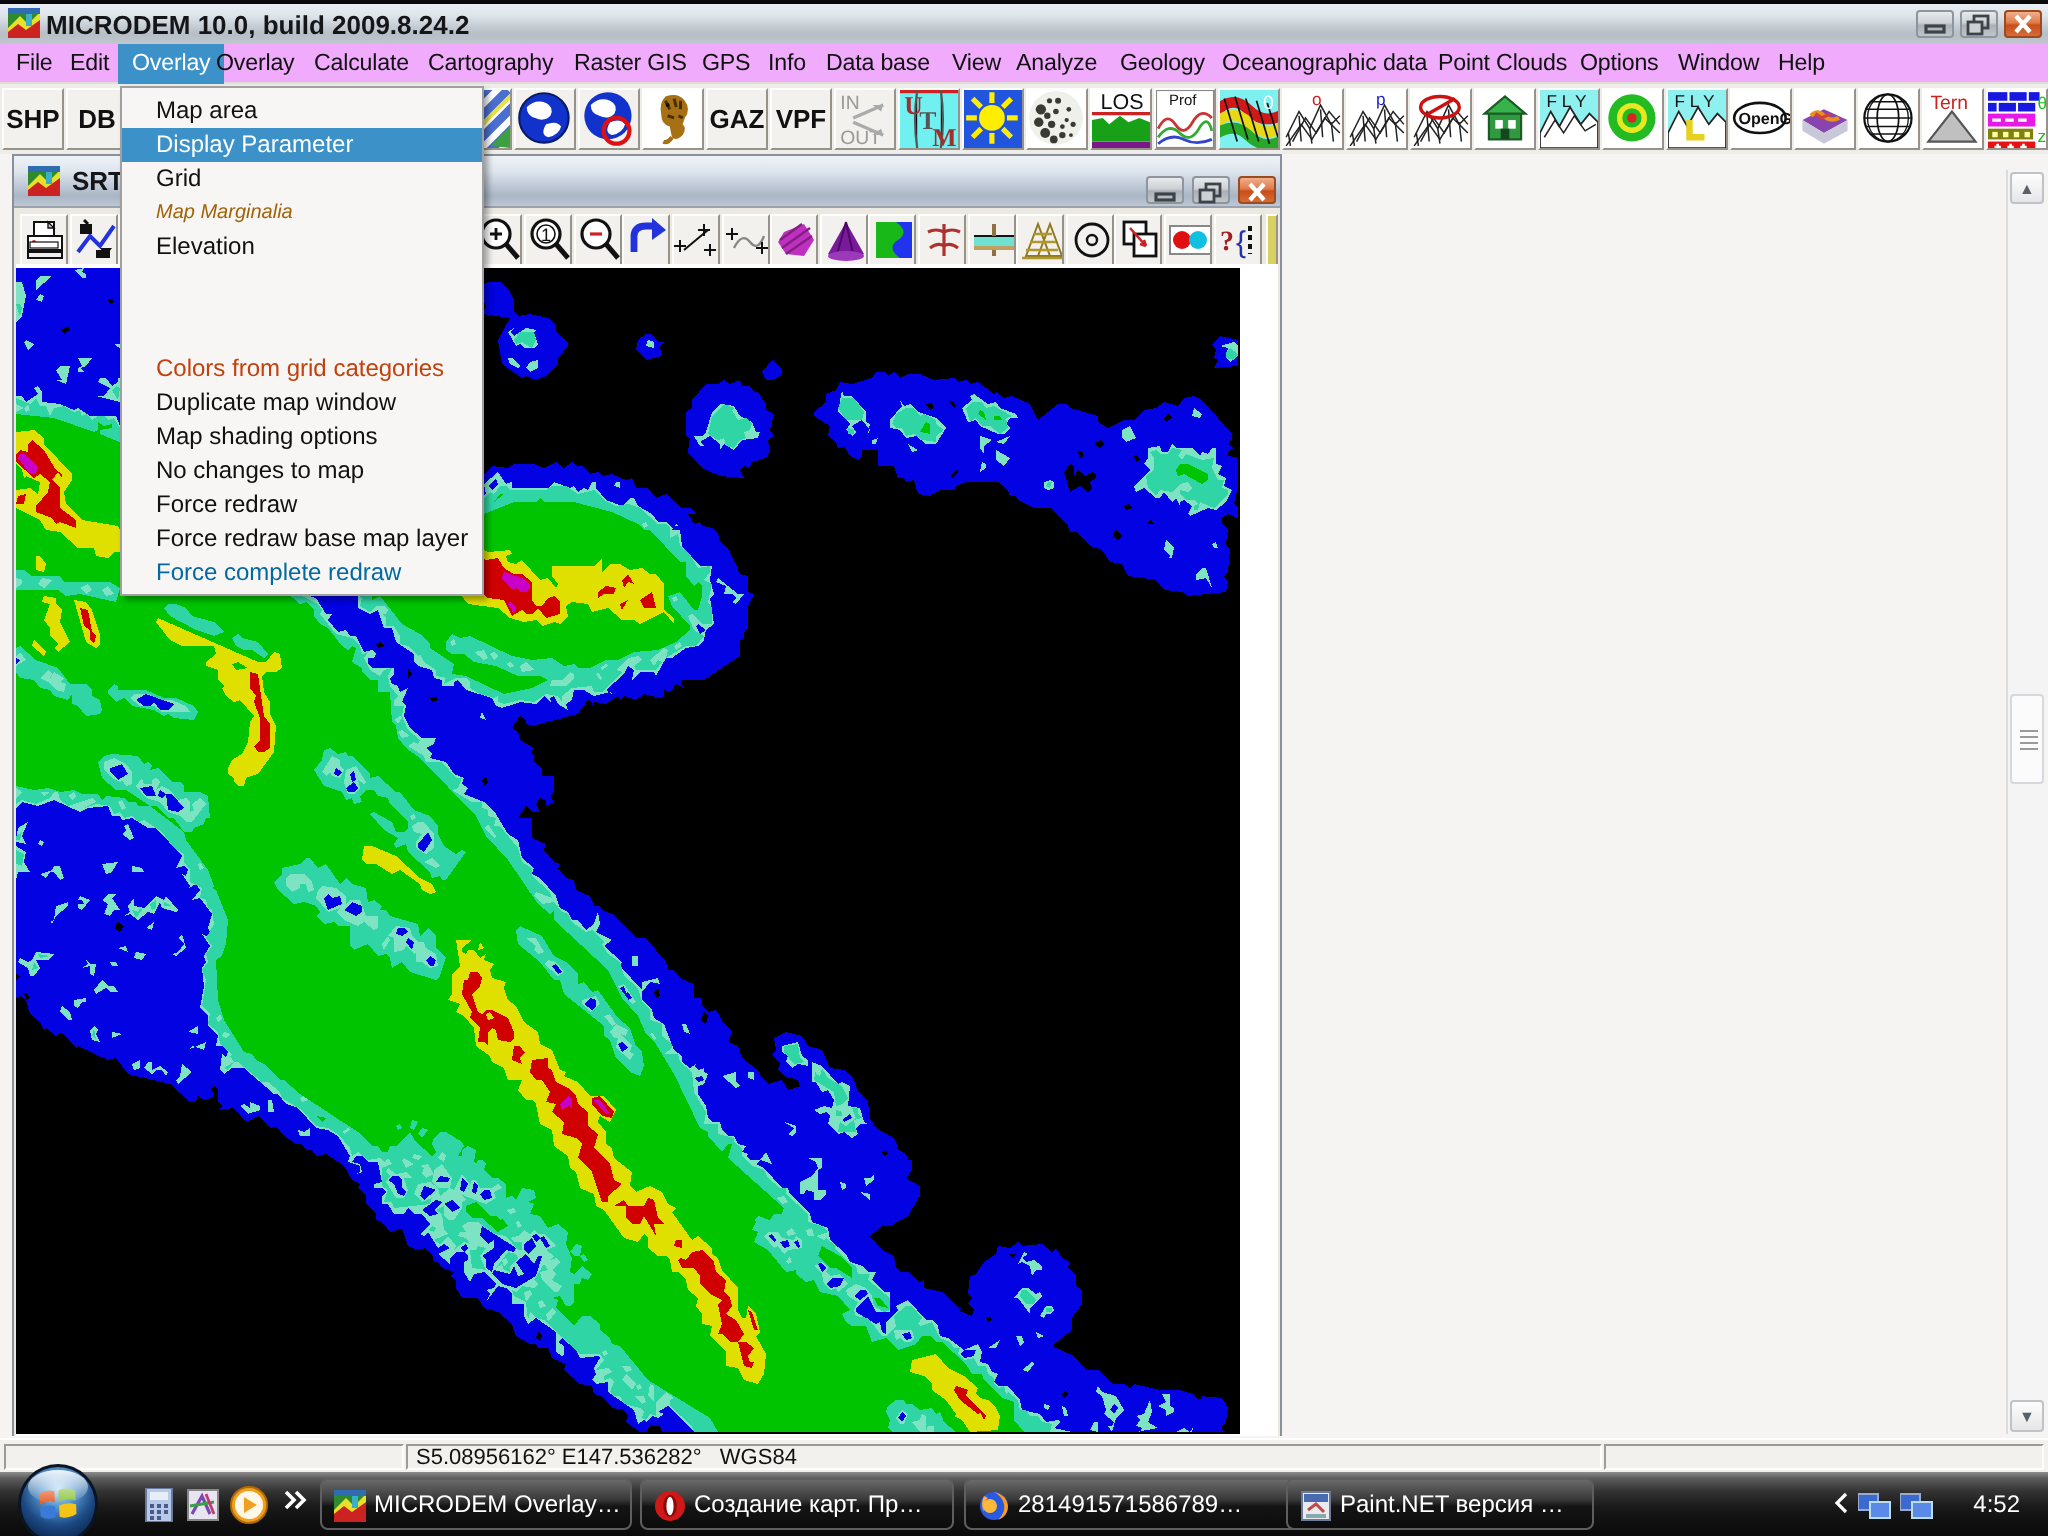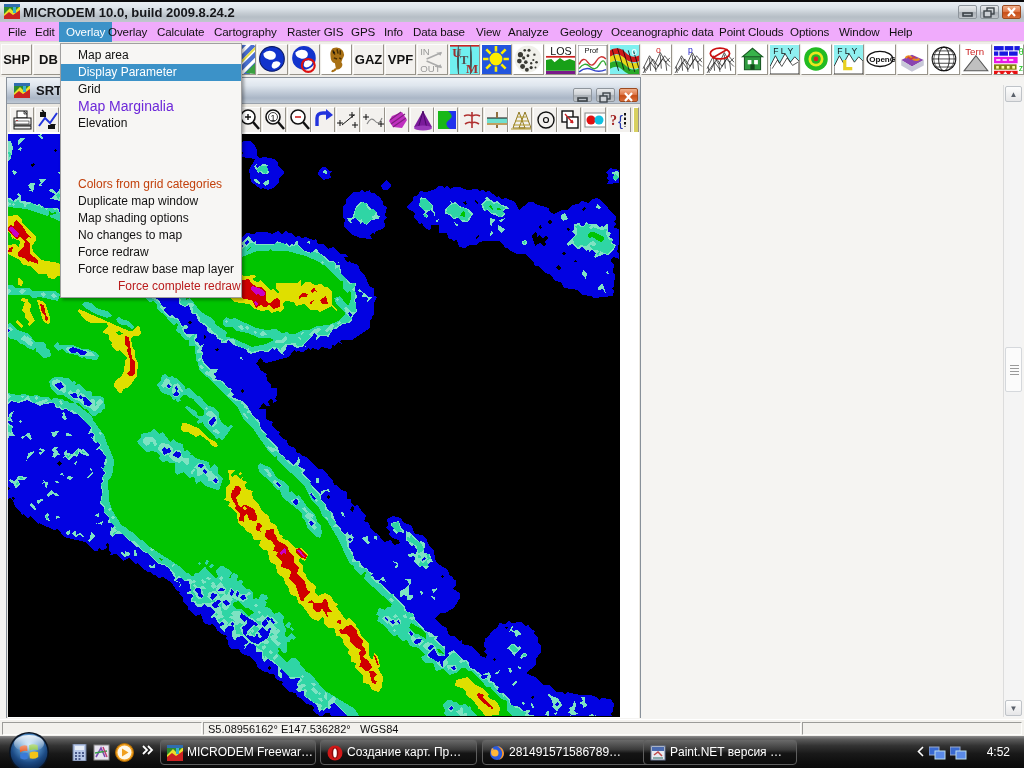--- a/index.html
+++ b/index.html
@@ -598,21 +598,21 @@
         <path d="M1 1 L5 5 L1 9 M6 1 L10 5 L6 9" stroke="#fff" stroke-width="1.8" fill="none"></path>
       </svg>
       <div class="task" style="left:160px;width:156px;">
         <span class="ti"><svg width="16" height="16" viewBox="0 0 16 16">
             <rect width="16" height="16" fill="#2d8a2d"></rect>
             <path d="M0 10 L6 4 L10 8 L16 2 L16 16 L0 16z" fill="#e8e12a"></path>
             <path d="M0 12 L5 8 L9 11 L16 6 L16 16 L0 16z" fill="#cc2222"></path>
             <path d="M9 1 L12 1 L12 9 L9 9z" fill="#3ab0c8"></path>
             <rect width="16" height="3" fill="#2f6db0"></rect>
           </svg></span>
-        <span class="tt">MICRODEM Freewar…</span>
+        <span class="tt">MICRODEM Overlay…</span>
       </div>
       <div class="task" style="left:320px;width:157px;">
         <span class="ti"><svg width="16" height="16" viewBox="0 0 16 16">
             <circle cx="8" cy="8" r="7.5" fill="#d01818"></circle>
             <ellipse cx="8" cy="8" rx="3.4" ry="5.5" fill="#8a0a0a"></ellipse>
             <ellipse cx="8" cy="8" rx="1.8" ry="4.6" fill="#fff"></ellipse>
           </svg></span>
         <span class="tt">Создание карт. Пр…</span>
       </div>
       <div class="task" style="left:482px;width:172px;">
@@ -643,23 +643,23 @@
       <svg width="17" height="15" viewBox="0 0 17 15" style="position:absolute;left:950px;top:9px;">
         <rect x="0" y="2" width="10" height="8" fill="#3a6ad0" stroke="#9ac"></rect>
         <rect x="6" y="6" width="10" height="8" fill="#5a8ae8" stroke="#bde"></rect>
       </svg>
       <div id="clock">4:52</div>
     </div>
   <div style="position:absolute;left:60px;top:43px;width:182px;background:#f7f6f4;border:1px solid #a0a0a0;box-shadow:2px 2px 3px rgba(0,0,0,0.35);padding:3px 0 2px;z-index:50;">
       <div style="height:17px;line-height:17px;padding-left:17px;font-size:12px;color:#111;">Map area</div>
       <div style="height:17px;line-height:17px;padding-left:17px;font-size:12px;color:#111;background:#3c92c8;color:#fff;">Display Parameter</div>
       <div style="height:17px;line-height:17px;padding-left:17px;font-size:12px;color:#111;">Grid</div>
-      <div style="height:17px;line-height:17px;padding-left:17px;font-size:14px;color:#6d28d9;">Map Marginalia</div>
+      <div style="height:17px;line-height:17px;padding-left:17px;font-size:10px;color:#a16207;font-style:italic;">Map Marginalia</div>
       <div style="height:17px;line-height:17px;padding-left:17px;font-size:12px;color:#111;">Elevation</div>
       <div style="height:17px;line-height:17px;padding-left:17px;font-size:12px;color:#c2410c;margin-top:44px;">Colors from grid categories</div>
       <div style="height:17px;line-height:17px;padding-left:17px;font-size:12px;color:#111;">Duplicate map window</div>
       <div style="height:17px;line-height:17px;padding-left:17px;font-size:12px;color:#111;">Map shading options</div>
       <div style="height:17px;line-height:17px;padding-left:17px;font-size:12px;color:#111;">No changes to map</div>
       <div style="height:17px;line-height:17px;padding-left:17px;font-size:12px;color:#111;">Force redraw</div>
       <div style="height:17px;line-height:17px;padding-left:17px;font-size:12px;color:#111;">Force redraw base map layer</div>
-      <div style="height:17px;line-height:17px;padding-left:17px;font-size:12px;color:#b91c1c;margin-left:40px;">Force complete redraw</div>
+      <div style="height:17px;line-height:17px;padding-left:17px;font-size:12px;color:#0369a1;">Force complete redraw</div>
     </div>
 </div>
 
 </body></html>

